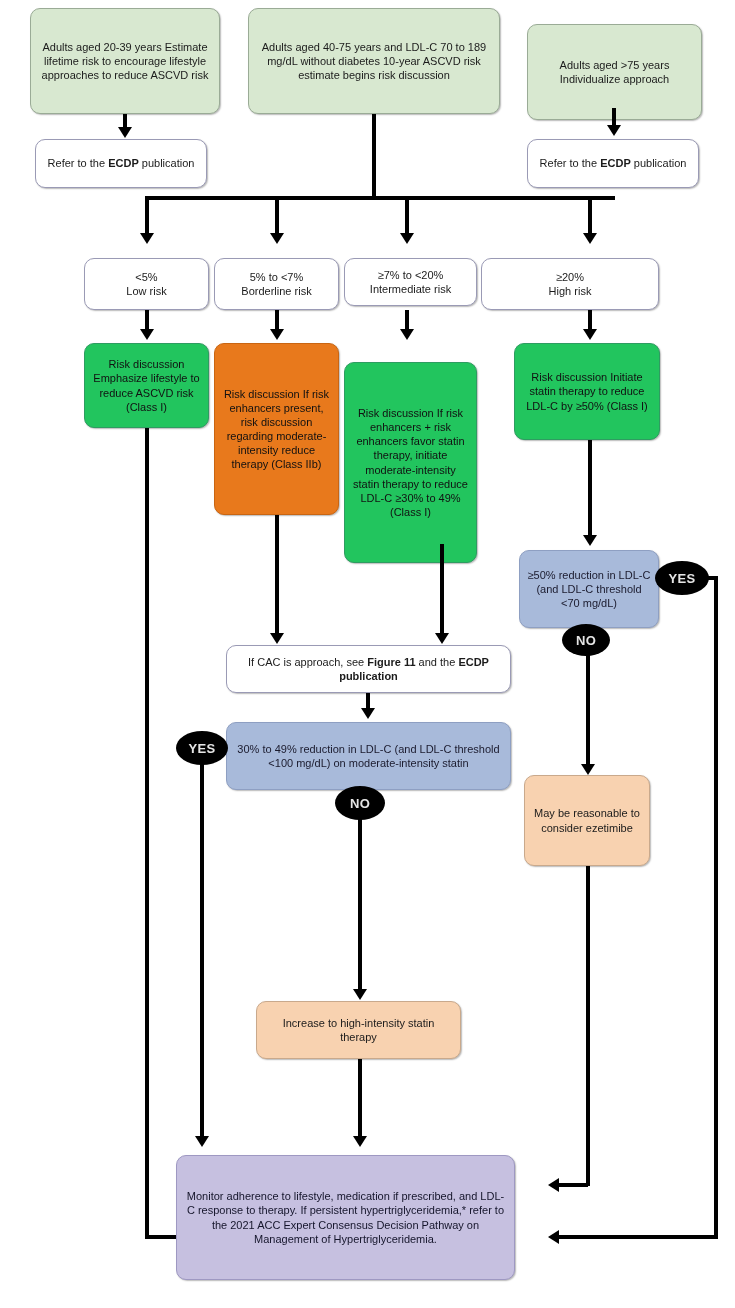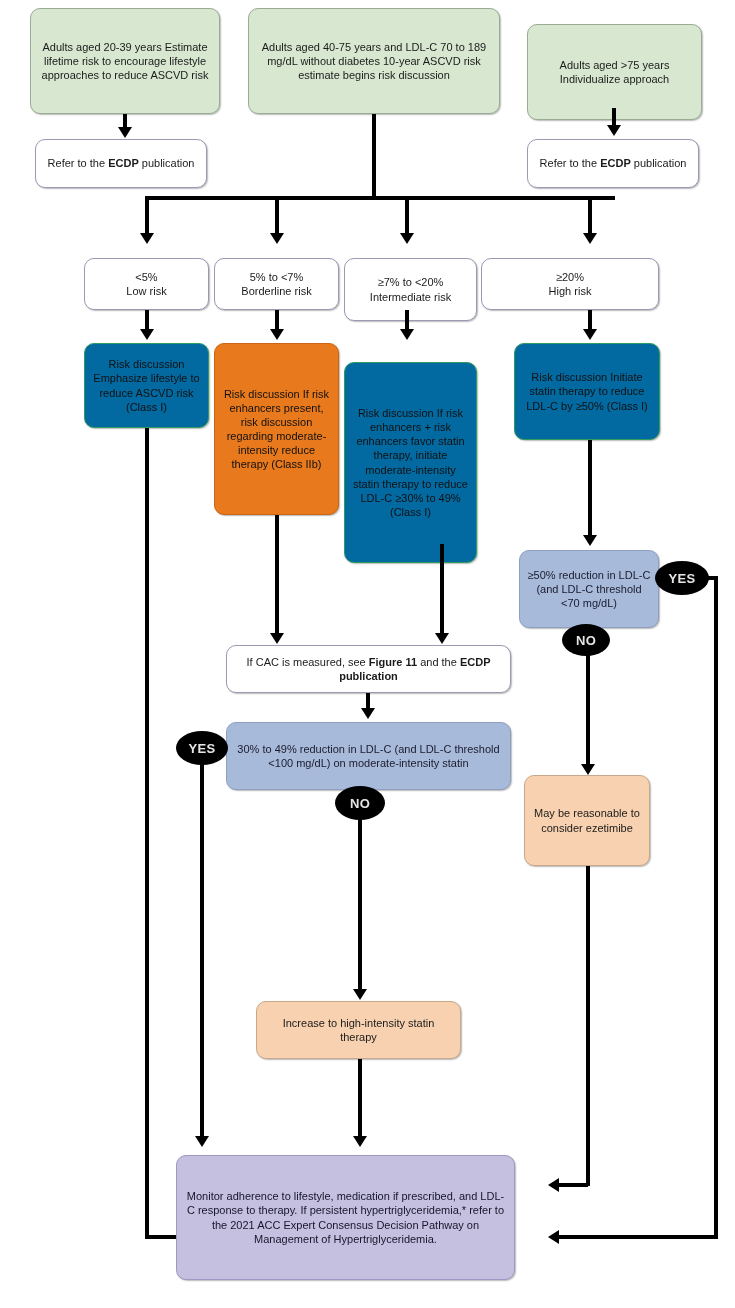--- a/index.html
+++ b/index.html
@@ -22,21 +22,21 @@
     border:1px solid #8f8fa8;
     color:#1b1b1b;
     font-size:11px;
     line-height:1.28;
     padding:4px 6px;
     box-shadow:1px 1px 1.5px rgba(0,0,0,.28);
   }
   .node .txt{display:block;width:100%;}
   .green-lt{background:#d8e8d0;border-color:#9aab96;}
   .white{background:#ffffff;border-color:#9a9ab5;}
-  .green{background:#0369a1;border-color:#2e9c61;color:#111;}
+  .green{background:#22c55e;border-color:#2e9c61;color:#111;}
   .orange{background:#e8791c;border-color:#c96512;color:#111;}
   .blue{background:#a8bada;border-color:#8e9fc2;color:#1b1b2e;}
   .peach{background:#f8d2b0;border-color:#c9a98c;color:#1b1b1b;}
   .purple{background:#c6c0e0;border-color:#9e98c2;color:#15152b;}
   .b{font-weight:bold;}
 
   
   .ln{position:absolute;background:#000;}
   .vl{width:4px;}
   .hl{height:4px;}
@@ -114,21 +114,21 @@
   <div class="arrow-d" style="left:583px;top:233px;"></div>
 
   <div class="node white" style="left:84px;top:258px;width:125px;height:52px;">
     <span class="txt"><span>&lt;5%</span><br><span>Low risk</span></span>
   </div>
 
   <div class="node white" style="left:214px;top:258px;width:125px;height:52px;">
     <span class="txt"><span>5% to &lt;7%</span><br><span>Borderline risk</span></span>
   </div>
 
-  <div class="node white" style="left:344px;top:258px;width:133px;height:63px;">
+  <div class="node white" style="left:344px;top:258px;width:133px;height:48px;">
     <span class="txt"><span>≥7% to &lt;20%</span><br><span>Intermediate risk</span></span>
   </div>
 
   <div class="node white" style="left:481px;top:258px;width:178px;height:52px;">
     <span class="txt"><span>≥20%</span><br><span>High risk</span></span>
   </div>
 
   <div class="ln vl" style="left:145px;top:310px;height:22px;"></div>
   <div class="arrow-d" style="left:140px;top:329px;"></div>
 
@@ -184,21 +184,21 @@
 
   <div class="ln hl" style="left:700px;top:576px;width:18px;"></div>
   <div class="ln vl" style="left:714px;top:576px;height:663px;"></div>
   <div class="ln hl" style="left:558px;top:1235px;width:158px;"></div>
   <div class="arrow-l" style="left:548px;top:1230px;"></div>
 
   <div class="ln vl" style="left:586px;top:650px;height:117px;"></div>
   <div class="arrow-d" style="left:581px;top:764px;"></div>
 
   <div class="node white" style="left:226px;top:645px;width:285px;height:48px;">
-    <span class="txt"><span>If CAC is measured, see </span><span class="b">Figure 11</span><span> and the </span><span class="b">ECDP publication</span></span>
+    <span class="txt"><span>If CAC is approach, see </span><span class="b">Figure 11</span><span> and the </span><span class="b">ECDP publication</span></span>
   </div>
 
   <div class="ln vl" style="left:366px;top:693px;height:18px;"></div>
   <div class="arrow-d" style="left:361px;top:708px;"></div>
 
   <div class="node blue" style="left:226px;top:722px;width:285px;height:68px;">
     <span class="txt">30% to 49% reduction in LDL-C (and LDL-C threshold &lt;100 mg/dL) on moderate-intensity statin</span>
   </div>
 
   <div class="pill" style="left:176px;top:731px;width:52px;height:34px;">

